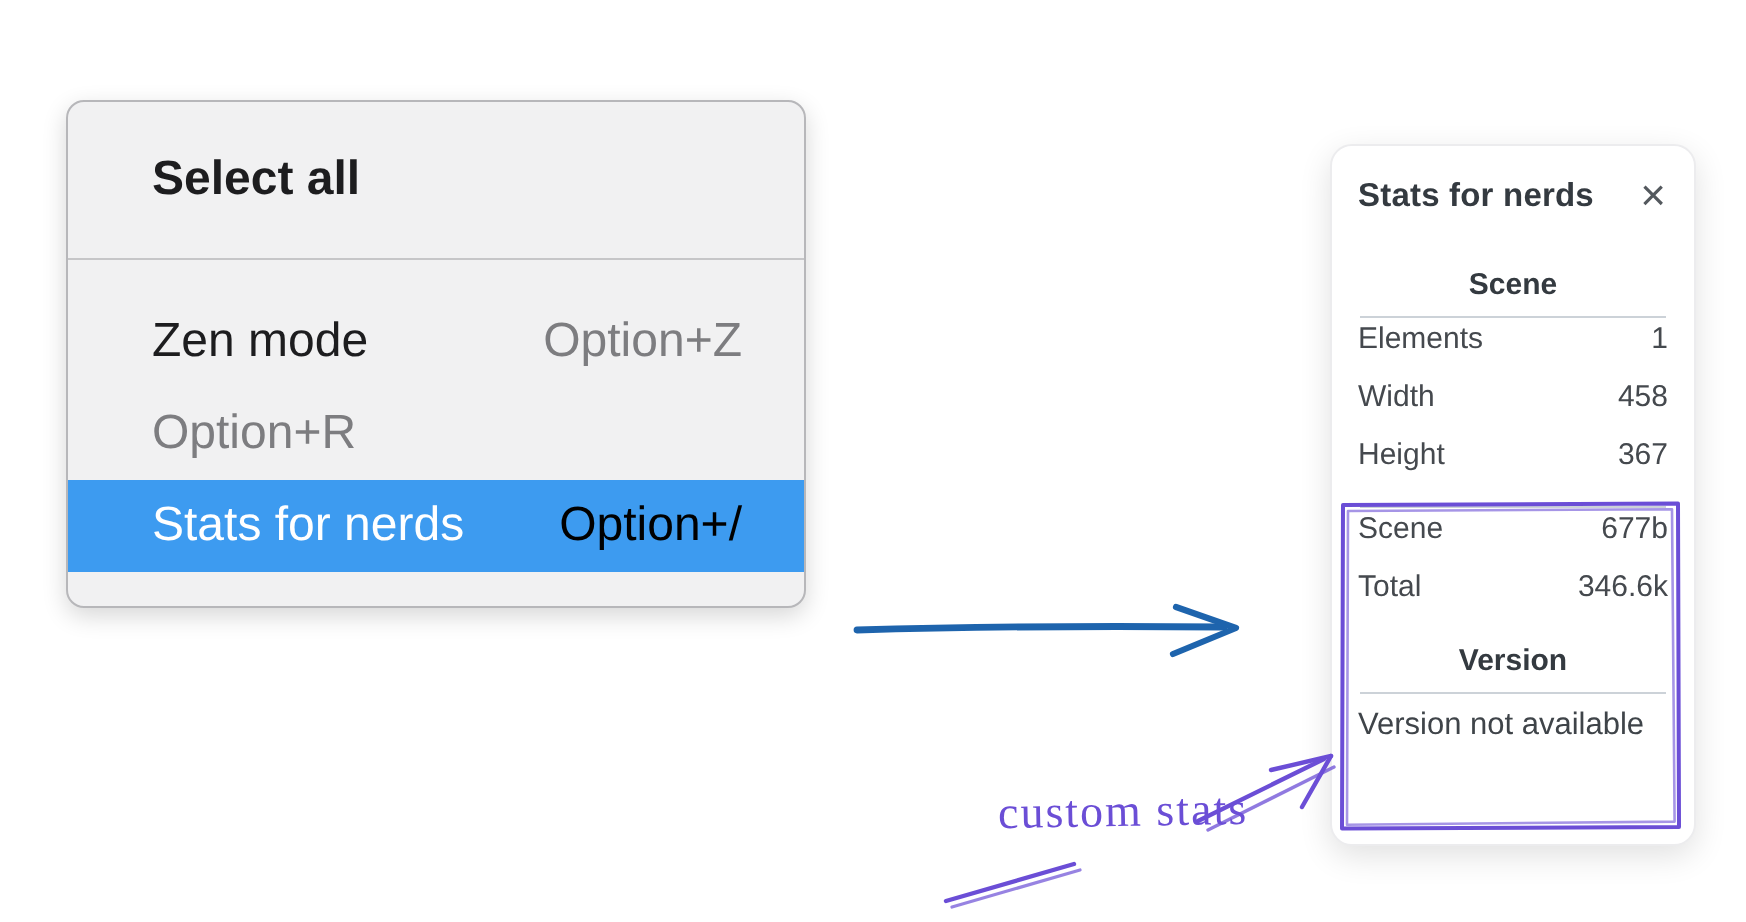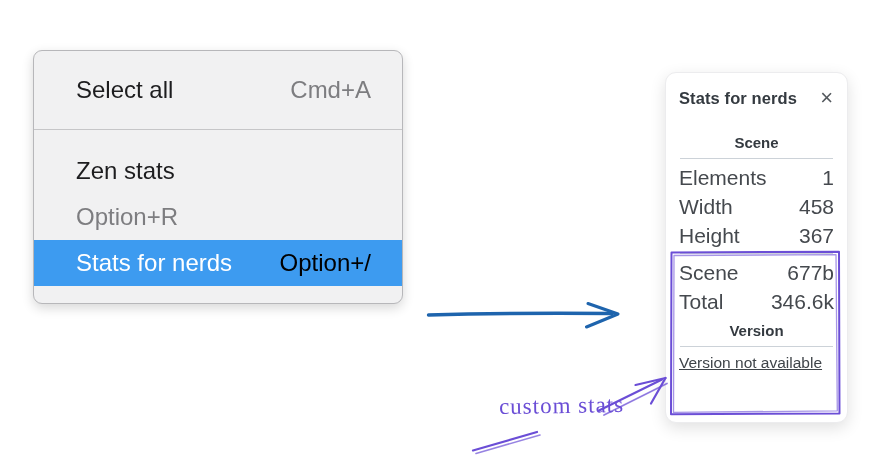--- a/index.html
+++ b/index.html
@@ -9,21 +9,21 @@
     font-family:"Liberation Sans", sans-serif;
   }
 
   
   .context-menu{
     position:absolute;left:33px;top:50px;width:370px;
     background:#f1f1f2;border:1px solid #b7b7ba;border-radius:9px;
     box-shadow:0 4px 12px rgba(0,0,0,.16);
     overflow:hidden;box-sizing:border-box;
   }
-  .menu-group-top{padding:14px 0;}
+  .menu-group-top{padding:14px 0;font-weight:bold;}
   .menu-group-bottom{padding:18px 0 17px;}
   .menu-sep{height:1px;background:#c6c6c8;}
   .menu-item{
     display:flex;justify-content:space-between;align-items:center;
     height:50px;padding:0 31px 0 42px;cursor:default;
     font-size:24px;color:#1d1d1f;
   }
   .menu-group-bottom .menu-item{height:46px;}
   .mi-shortcut{color:#7d7d80;}
   .menu-item.highlighted{
@@ -45,24 +45,24 @@
   .sp-close{
     font-size:22px;line-height:20px;color:#54595e;cursor:pointer;
     padding:0 1px;font-weight:400;
   }
   .sp-heading{text-align:center;font-weight:bold;font-size:15px;height:20px;line-height:20px;color:#343a40;}
   .mt-scene{margin-top:22px;}
   .mt-storage{margin-top:9px;}
   .mt-version{margin-top:7px;}
   .sp-hr{border-top:1px solid #ccd2d8;margin:5px 1px 2px;height:0;}
   .stat-row{
-    display:flex;justify-content:space-between;align-items:flex-end;
-    height:29px;font-size:21px;color:#45494e;
+    display:flex;justify-content:space-between;align-items:flex-start;
+    height:29px;font-size:15px;color:#45494e;
   }
-  .sp-note{margin-top:4px;font-size:15.5px;color:#3f4449;height:24px;line-height:24px;text-decoration:underline;}
+  .sp-note{margin-top:4px;font-size:15.5px;color:#3f4449;height:24px;line-height:24px;}
 
   
   .overlay{position:absolute;left:0;top:0;width:873px;height:461px;pointer-events:none;}
   .overlay .blue{stroke:var(--arrow-blue,#1e64ad);fill:none;stroke-linecap:round;stroke-linejoin:round;}
   .overlay .purple{stroke:var(--annotation-purple,#6b4ed6);fill:none;stroke-linecap:round;stroke-linejoin:round;}
 
   .custom-stats-label{
     position:absolute;left:499px;top:393px;
     font-family:cursive;
     font-size:23px;letter-spacing:1px;
@@ -71,27 +71,27 @@
     transform:rotate(-1deg);
   }
 </style>
 </head>
 <body>
 
 <div class="context-menu">
   <div class="menu-group-top">
     <div class="menu-item">
       <span class="mi-label">Select all</span>
-      <span class="mi-shortcut">Cmd+A</span>
     </div>
   </div>
   <div class="menu-sep"></div>
   <div class="menu-group-bottom">
     <div class="menu-item">
-      <span class="mi-label">Zen stats</span>
+      <span class="mi-label">Zen mode</span>
+      <span class="mi-shortcut">Option+Z</span>
     </div>
     <div class="menu-item">
       <span class="mi-shortcut">Option+R</span>
     </div>
     <div class="menu-item highlighted">
       <span class="mi-label">Stats for nerds</span>
       <span class="mi-shortcut">Option+/</span>
     </div>
   </div>
 </div>

